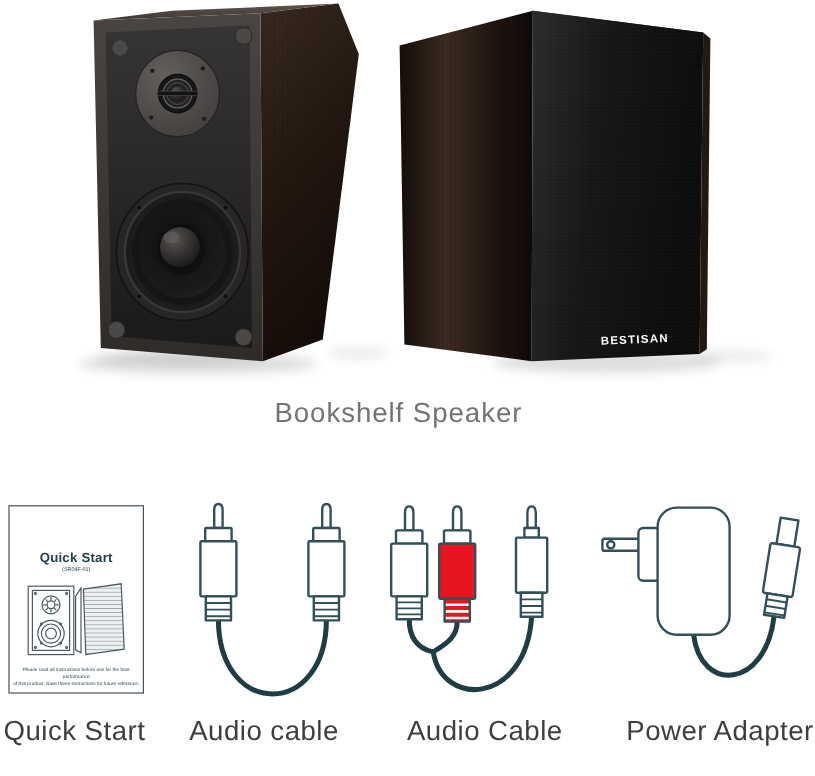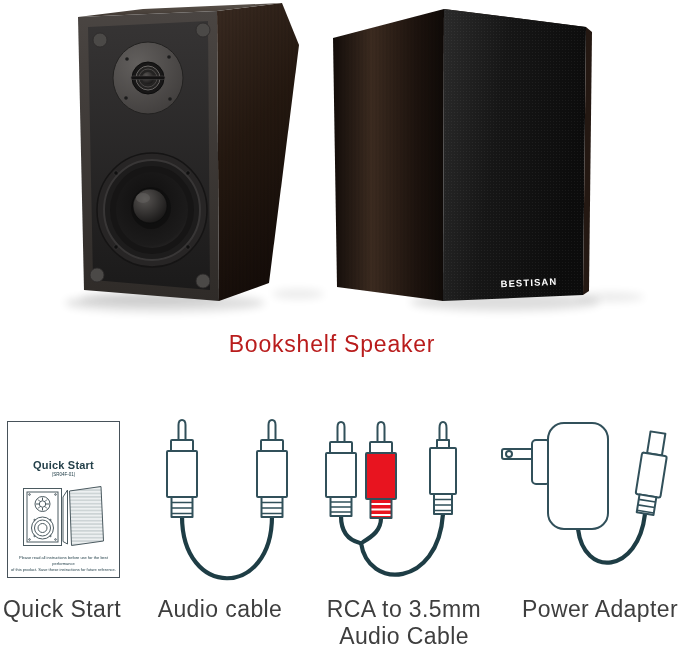--- a/index.html
+++ b/index.html
@@ -3,21 +3,21 @@
 <meta charset="utf-8">
 <style>
   html,body{margin:0;padding:0;background:#fff;}
   .stage{
     position:relative;width:679px;height:647px;background:#fff;overflow:hidden;
     font-family:"Liberation Sans", sans-serif;
   }
   .hero{position:absolute;left:0;top:0;}
   .caption{
     position:absolute;left:169px;top:331px;width:326px;text-align:center;
-    font-size:23px;letter-spacing:0.8px;color:#b91c1c;
+    font-size:23px;letter-spacing:0.8px;color:#737373;
   }
   
   .booklet{
     box-sizing:border-box;position:absolute;left:7px;top:421px;width:113px;height:157px;
     background:#fff;border:1.5px solid #47525a;display:flex;flex-direction:column;align-items:center;
   }
   .booklet-title{margin-top:37px;font-size:11px;font-weight:bold;color:var(--booklet_text,#24404a);letter-spacing:0.2px;}
   .booklet-model{margin-top:1px;font-size:4.5px;color:var(--booklet_text,#24404a);}
   .booklet-art{margin-top:8px;}
   .booklet-note{margin-top:8px;font-size:4px;line-height:1.55;color:var(--booklet_text,#24404a);text-align:center;}
@@ -255,18 +255,17 @@
       <rect class="la" x="150" y="16" width="15" height="22"></rect>
       <rect class="la" x="145" y="38" width="25" height="42" rx="2" stroke-width="2.2"></rect>
       <rect class="la" x="149" y="80" width="17" height="18"></rect>
       <path class="laline" d="M149,85 H166 M149,90.5 H166 M149,96 H166"></path>
     </g>
   </svg>
 
   <div class="acc-label" style="left:-4px;width:132px">Quick Start</div>
   <div class="acc-label" style="left:140px;width:160px">Audio cable</div>
   <div class="acc-label" style="left:312px;width:184px">
-    <div>RCA to 3.5mm</div>
     <div>Audio Cable</div>
   </div>
   <div class="acc-label" style="left:508px;width:184px">Power Adapter</div>
 
 </div>
 
 </body></html>

